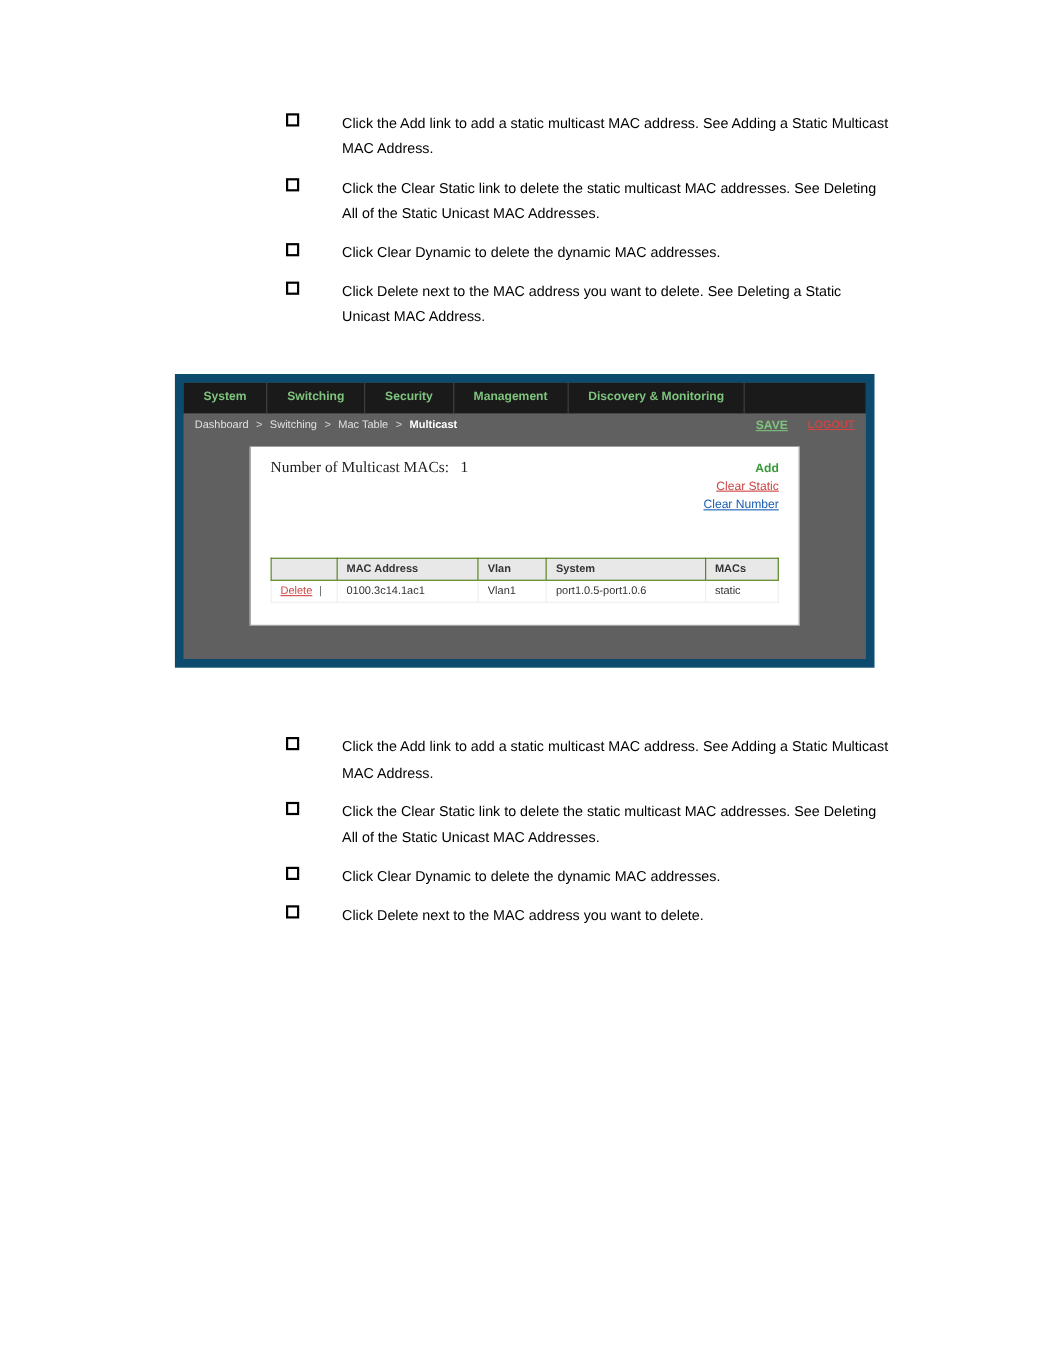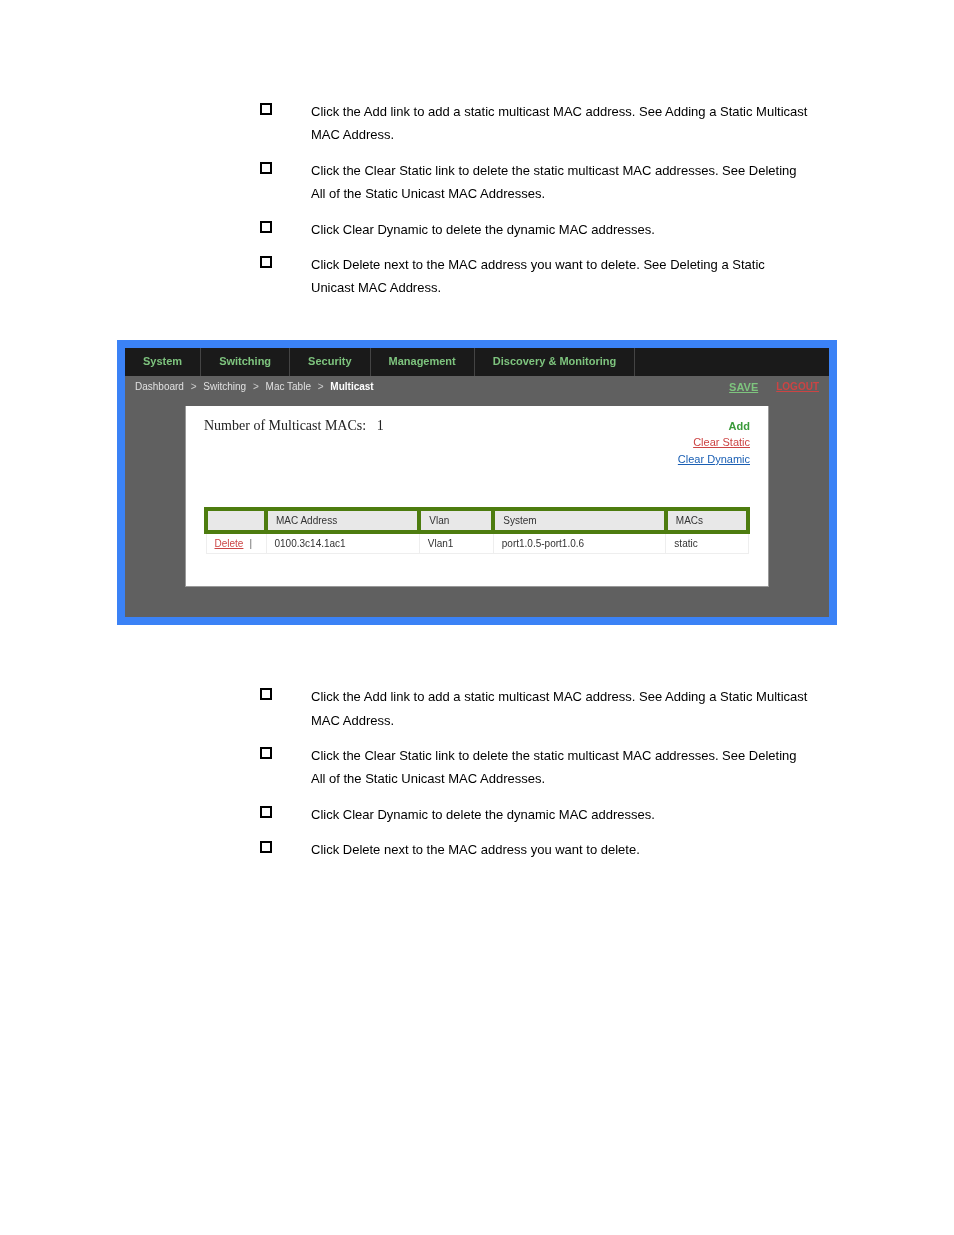--- a/index.html
+++ b/index.html
@@ -32,23 +32,23 @@
       margin-right: 15px;
       margin-top: 3px;
       flex-shrink: 0;
     }
     .bullet-text {
       color: #000;
       max-width: 500px;
     }
     .screenshot-area {
       margin: 40px 0;
-      background: #3b82f6;
+      background: #0c4a6e;
       padding: 8px;
-      width: 720px;
+      width: 636px;
       margin-left: auto;
       margin-right: auto;
     }
     .inner-wrap {
       background: #606060;
     }
     .nav-bar {
       display: flex;
       background: #1a1a1a;
       height: 28px;
@@ -108,21 +108,21 @@
       border: 1px solid #999;
       padding: 5px 10px;
       font-weight: bold;
       font-size: 13px;
       color: #333;
     }
     .panel-body {
       background: #fff;
       border: 1px solid #999;
       border-top: none;
-      padding: 12px 18px 32px 18px;
+      padding: 12px 18px 20px 18px;
     }
     .mac-count-row {
       display: flex;
       justify-content: space-between;
       align-items: flex-start;
       margin-bottom: 40px;
     }
     .mac-count {
       font-size: 14px;
       color: #222;
@@ -148,24 +148,24 @@
       text-decoration: underline;
       cursor: pointer;
     }
     .mac-table {
       width: 100%;
       border-collapse: collapse;
       font-size: 10px;
     }
     .mac-table th {
       background: #e8e8e8;
-      border: 4px solid #4d7c0f;
+      border: 1px solid #4d7c0f;
       padding: 4px 8px;
       text-align: left;
-      font-weight: normal;
+      font-weight: bold;
       color: #333;
     }
     .mac-table td {
       border: 1px solid #eee;
       padding: 4px 8px;
       color: #333;
     }
     .mac-table th.action-col, .mac-table td.action-col {
       width: 60px;
       text-align: left;
@@ -233,21 +233,21 @@
     <div class="panel">
       <div class="panel-body">
         <div class="mac-count-row">
           <div class="mac-count">
             <span>Number of Multicast MACs:</span>
             &nbsp;&nbsp;<span>1</span>
           </div>
           <div class="action-stack">
             <div><span class="add-link">Add</span></div>
             <div><span class="clear-static-link">Clear Static</span></div>
-            <div><span class="clear-dynamic-link">Clear Dynamic</span></div>
+            <div><span class="clear-dynamic-link">Clear Number</span></div>
           </div>
         </div>
         <table class="mac-table">
           <thead>
             <tr>
               <th class="action-col"></th>
               <th>MAC Address</th>
               <th>Vlan</th>
               <th>System</th>
               <th>MACs</th>

